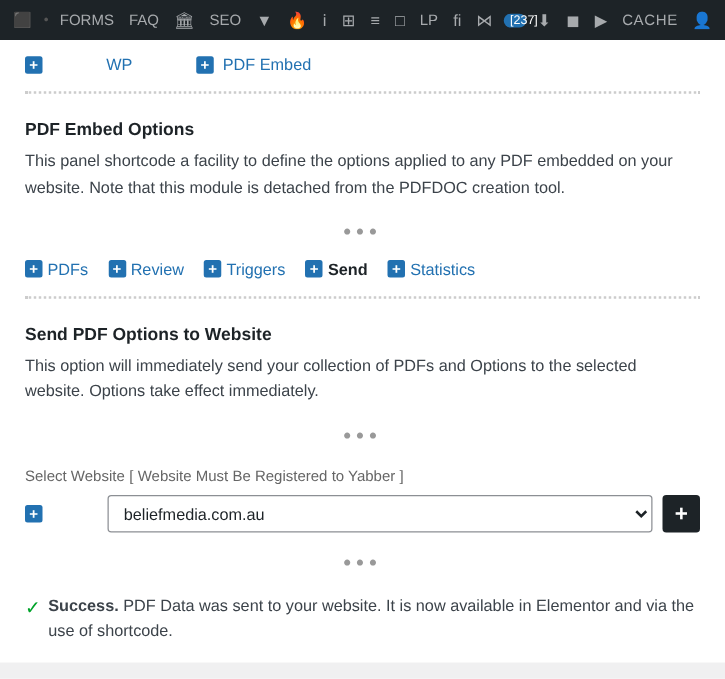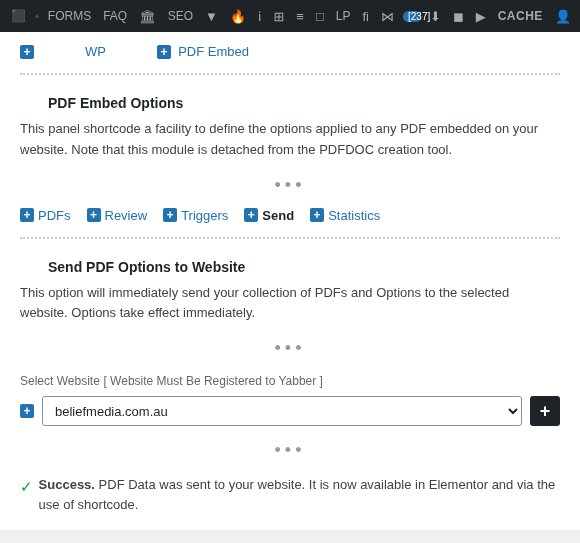--- a/index.html
+++ b/index.html
@@ -35,21 +35,21 @@
     .toolbar-sep {
       color: #555;
       font-size: 11px;
     }
     .toolbar-icon {
       font-size: 13px;
     }
     .toolbar-cache {
       color: #a7aaad;
       font-size: 12px;
-      font-weight: 700;
+      font-weight: 400;
       letter-spacing: 0.5px;
     }
     .toolbar-count {
       background: #2271b1;
       color: #fff;
       font-size: 10px;
       border-radius: 10px;
       padding: 0 5px;
       min-width: 18px;
       text-align: center;
@@ -98,21 +98,20 @@
 
     
     .section {
       padding: 14px 20px 10px 20px;
     }
     .section-title {
       font-size: 14px;
       font-weight: 700;
       color: #1d2327;
       margin-bottom: 8px;
-      margin-left: 28px;
     }
     .section-desc {
       font-size: 13px;
       color: #3c434a;
       line-height: 1.6;
     }
 
     
     .dots-sep {
       text-align: center;
@@ -178,20 +177,21 @@
     select.website-select {
       flex: 1;
       height: 30px;
       border: 1px solid #8c8f94;
       border-radius: 3px;
       font-size: 13px;
       color: #1d2327;
       padding: 0 8px;
       background: #fff;
       cursor: pointer;
+      margin-left: 44px;
     }
     .add-btn {
       background: #1d2327;
       color: #fff;
       border: none;
       border-radius: 3px;
       width: 30px;
       height: 30px;
       font-size: 18px;
       font-weight: bold;

